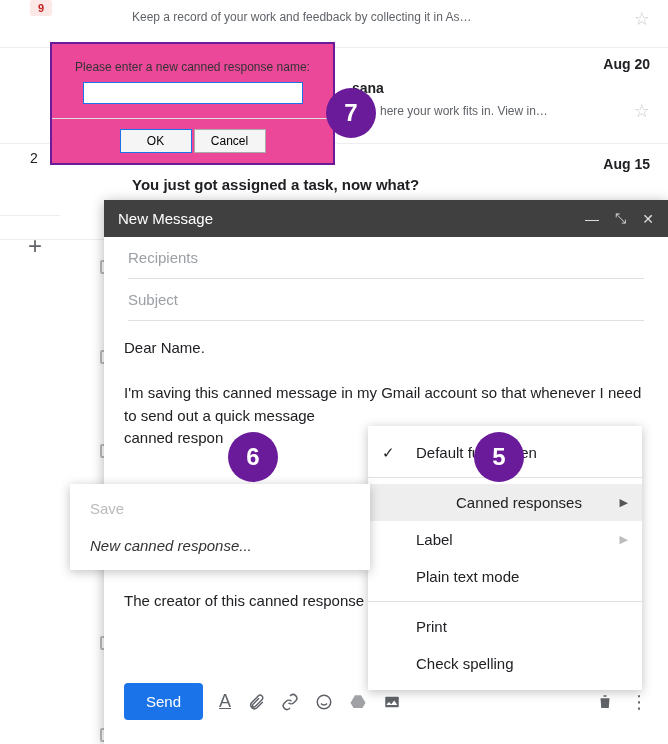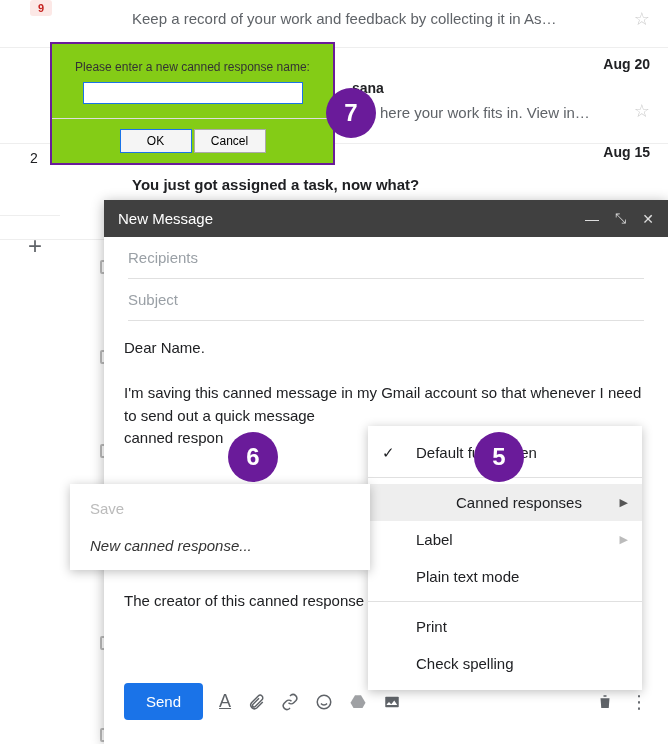--- a/index.html
+++ b/index.html
@@ -16,21 +16,21 @@
   
   .mail-row {
     border-bottom: 1px solid #eee;
     position: relative;
     height: 96px;
   }
   .mail-row .snippet {
     position: absolute;
     left: 132px;
     color: #5f6368;
-    font-size: 15px;
+    font-size: 12px;
     top: 10px;
     white-space: nowrap;
     overflow: hidden;
     text-overflow: ellipsis;
     right: 40px;
   }
   .mail-row .date {
     position: absolute;
     right: 18px;
     top: 56px;
@@ -160,21 +160,21 @@
   }
   .submenu .smi {
     padding: 10px 20px; color:#333; font-size:15px; font-style:italic;
   }
 
   
   .prompt {
     position:absolute;
     left:50px; top:42px;
     width:285px;
-    background:#84cc16;
+    background:#ec4899;
     border:2px solid #6a1b9a;
     z-index: 40;
     text-align:center;
     font-size:12px;
   }
   .prompt .pmsg { padding: 16px 10px 8px; color:#333; }
   .prompt input {
     width: 220px; border:1px solid #1a73e8; height:22px; margin-bottom:14px;
     outline:none;
   }
@@ -208,21 +208,21 @@
   <span class="star-icon" style="top:8px">☆</span>
 </div>
 <div class="mail-row row2">
   <div style="position:absolute;left:352px;top:32px;font-weight:bold;color:#202124">sana</div>
   <div class="snippet" style="top:56px;left:380px">here your work fits in. View in…</div>
   <div class="date" style="top:8px">Aug 20</div>
   <span class="star-icon" style="top:52px">☆</span>
 </div>
 <div class="mail-row row3">
   <div style="position:absolute;left:132px;top:32px;font-weight:bold;color:#202124;font-size:15px">You just got assigned a task, now what?</div>
-  <div class="date" style="top:0">Aug 15</div>
+  <div class="date" style="top:12px">Aug 15</div>
 </div>
 
 <div class="unread-num">2</div>
 <div class="sidebar-div"></div>
 <div class="plus-sidebar">+</div>
 
 <div class="chk" style="top:260px"></div>
 <div class="chk" style="top:350px"></div>
 <div class="chk" style="top:444px"></div>
 <div class="chk" style="top:540px"></div>

